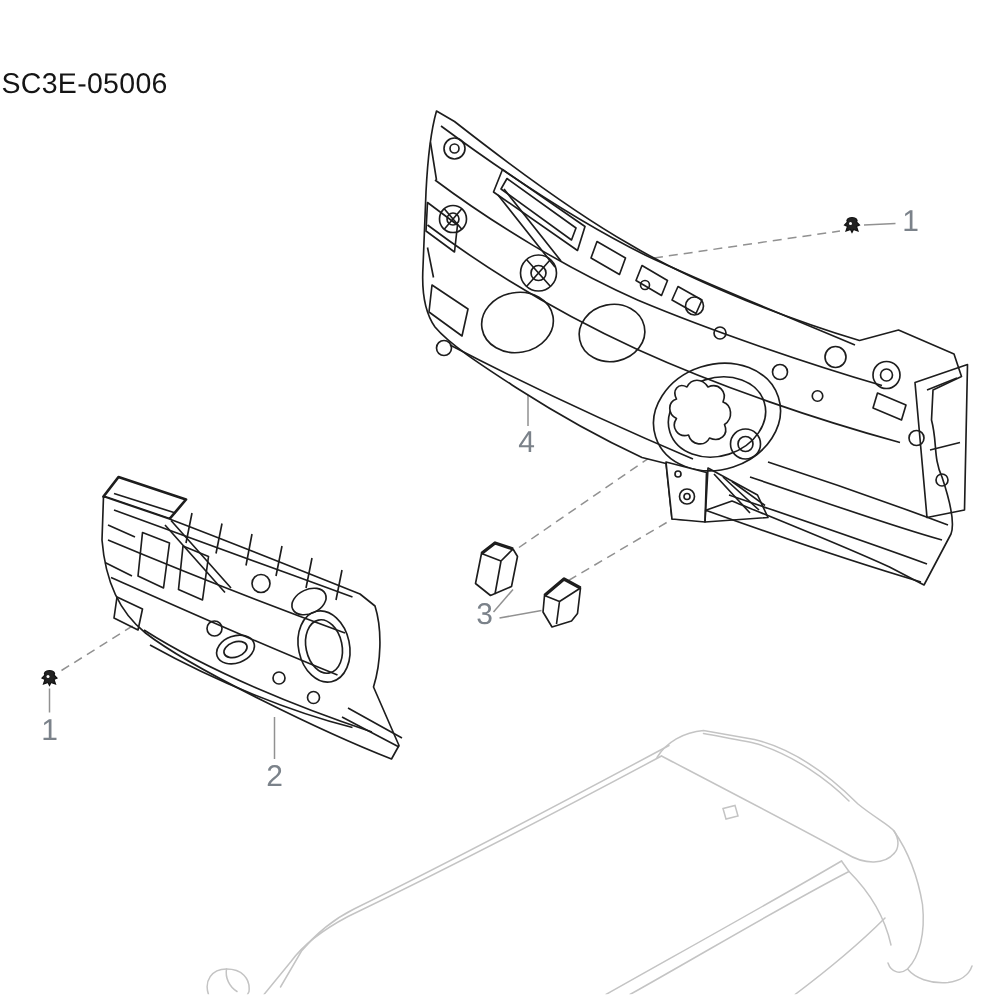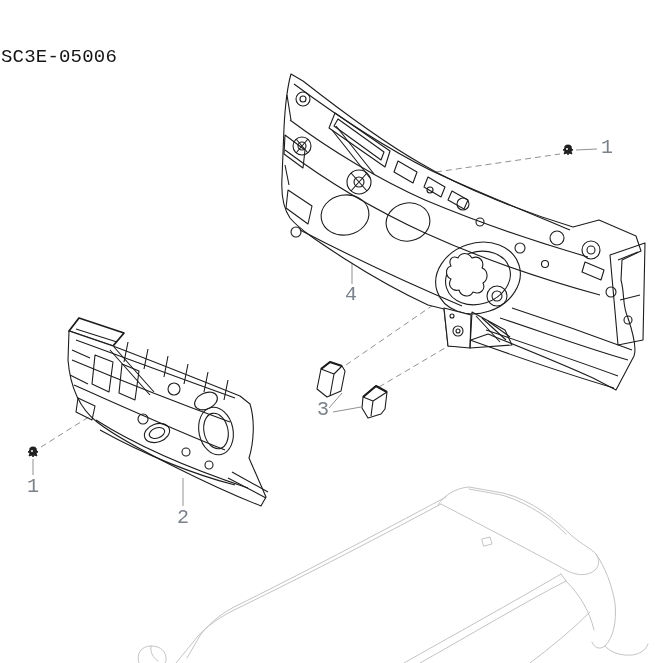--- a/index.html
+++ b/index.html
@@ -1,17 +1,17 @@
 <!DOCTYPE html>
 <html><head>
 <meta charset="utf-8">
 <style>
   html,body{margin:0;padding:0;background:#ffffff;}
   .stage{position:relative;width:656px;height:663px;background:#ffffff;overflow:hidden;
-         font-family:Liberation Mono, monospace;}
+         font-family:Liberation Sans, sans-serif;}
   .stage svg{position:absolute;left:0;top:0;}
   .part-code{position:absolute;left:1px;top:46px;font-size:19px;color:#151515;
              letter-spacing:0.2px;}
   .callout{position:absolute;width:18px;text-align:center;font-size:20px;line-height:22px;
            color:#7b828a;cursor:default;}
 </style>
 </head>
 <body>
 
 <div class="stage">

